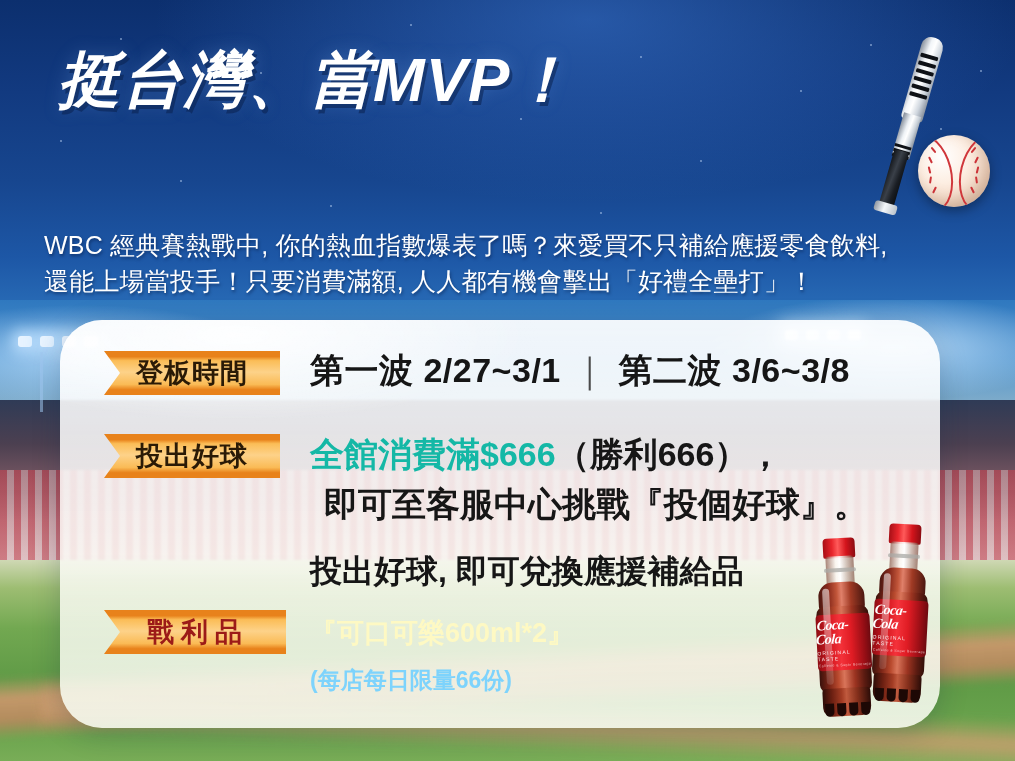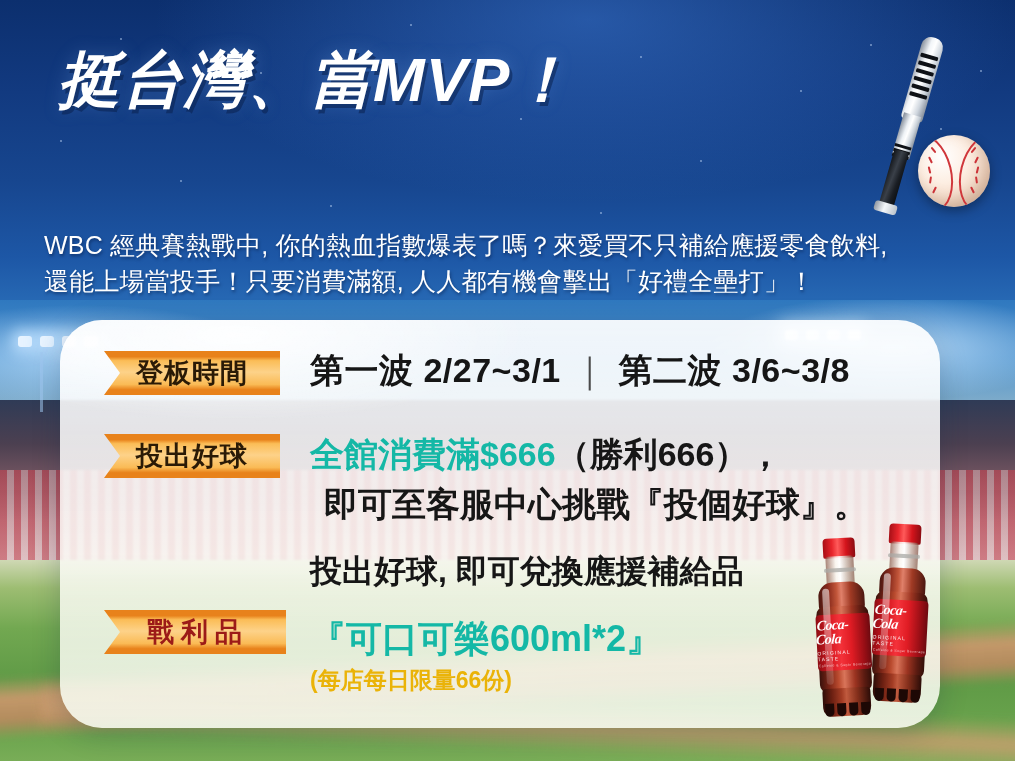--- a/index.html
+++ b/index.html
@@ -176,22 +176,22 @@
   .r1text{
     left:310px;top:348px;font-size:34px;font-weight:bold;letter-spacing:.5px;white-space:nowrap;
   }
   .r1text .divider{color:#4a4a4a;font-weight:400;margin:0 12px;}
 
   .r2line1{left:310px;top:432px;font-size:34px;font-weight:bold;white-space:nowrap;}
   .r2line1 .hl{color:#14b8a6;}
   .r2line2{left:324px;top:482px;font-size:34px;font-weight:bold;white-space:nowrap;}
 
   .r3line1{left:310px;top:550px;font-size:32px;font-weight:bold;white-space:nowrap;}
-  .r3line2{left:310px;top:615px;font-size:36px;font-weight:bold;color:#14b8a6;white-space:nowrap;}
-  .r3line3{left:310px;top:665px;font-size:23px;font-weight:bold;color:#eab308;white-space:nowrap;}
+  .r3line2{left:310px;top:615px;font-size:27px;font-weight:bold;color:#fef9c3;white-space:nowrap;}
+  .r3line3{left:310px;top:665px;font-size:23px;font-weight:bold;color:#7dd3fc;white-space:nowrap;}
 
   
   .cokes{position:absolute;left:808px;top:520px;width:150px;height:190px;}
   .bottle{position:absolute;width:62px;height:178px;}
   .bottle.b1{left:4px;top:18px;transform:rotate(-3deg);}
   .bottle.b2{left:62px;top:4px;transform:rotate(3deg);}
   .cap{
     position:absolute;left:15px;top:0;width:32px;height:20px;border-radius:4px 4px 2px 2px;
     background:linear-gradient(90deg,#a80f16 0%,#e8262c 28%,#ff5a5a 46%,#d4141c 72%,#8c0c12 100%);
   }

